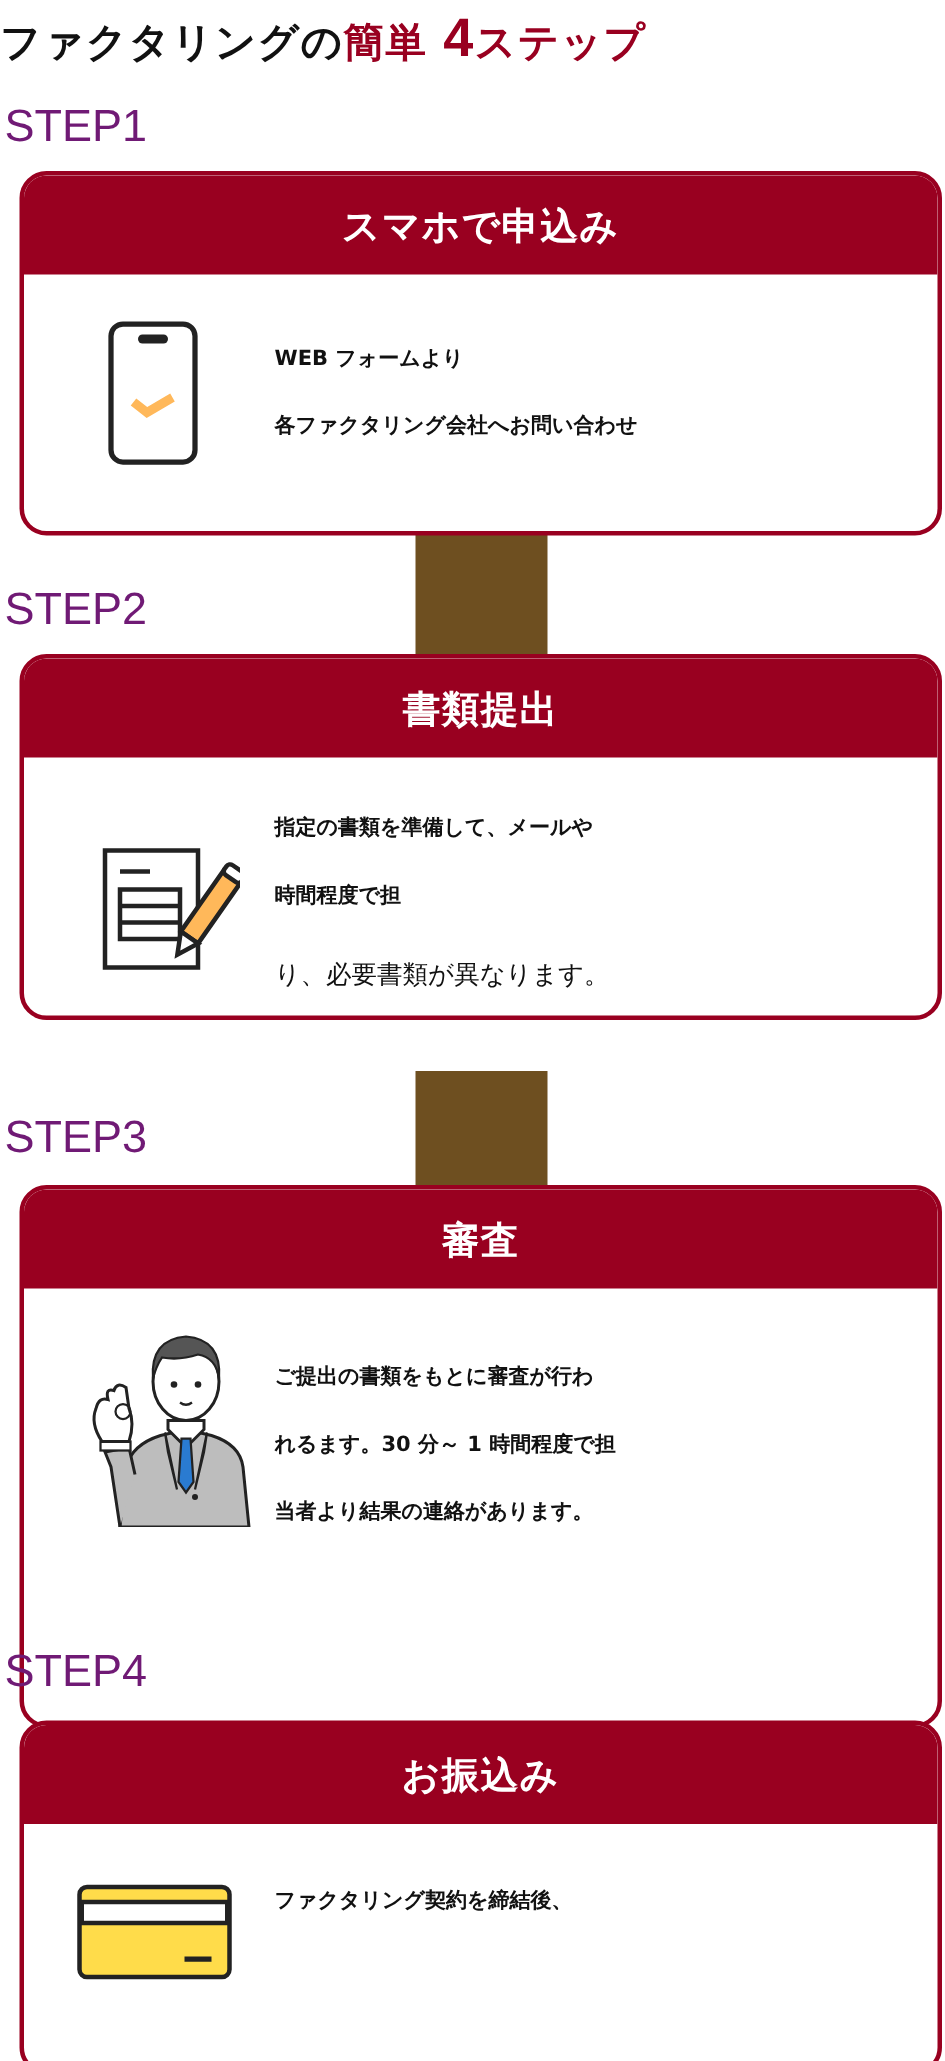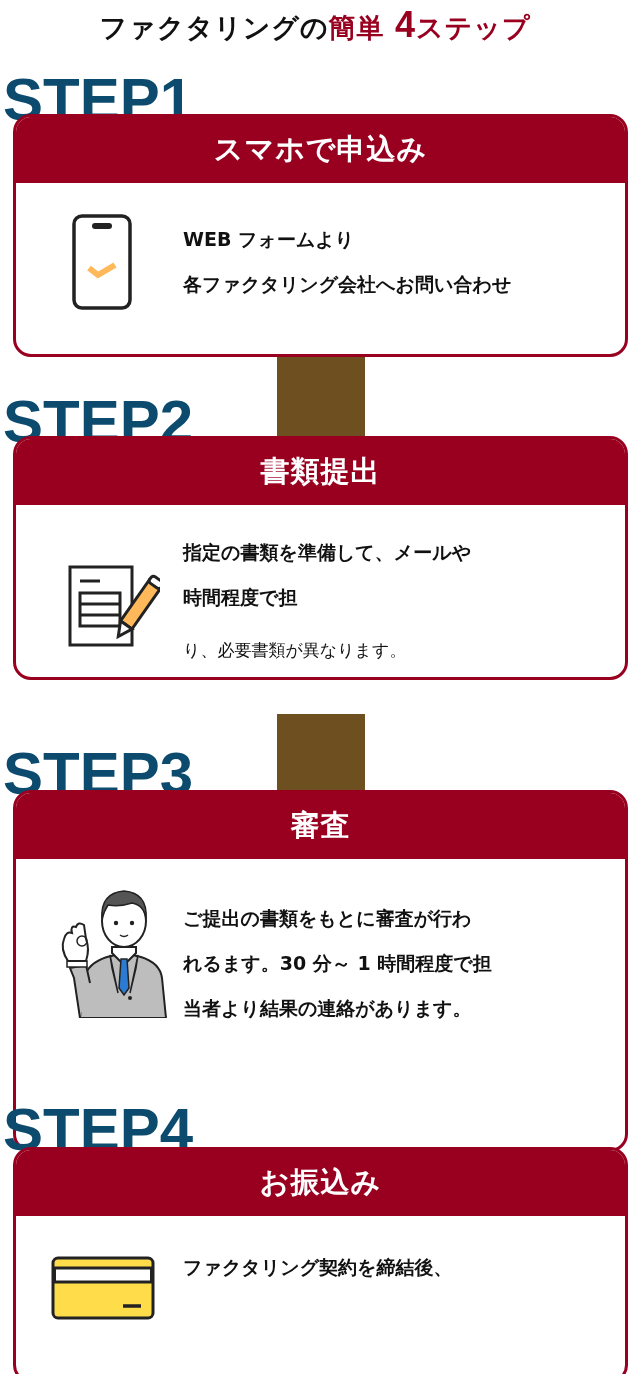--- a/index.html
+++ b/index.html
@@ -1,33 +1,33 @@
 <!DOCTYPE html>
 <html><head>
 <meta charset="utf-8">
 <style>
   html, body { margin:0; padding:0; background:#ffffff; }
   body { width:630px; height:1374px; position:relative; overflow:hidden;
          font-family: "DejaVu Sans", "Liberation Sans", sans-serif; color:#111; }
-  .title { position:absolute; top:4px; left:0; width:630px; text-align:center;
+  .title { position:absolute; top:4px; left:0; width:630px; 
            font-size:27px; font-weight:bold; letter-spacing:1px; white-space:nowrap; }
   .title .accent { color:#990020; }
   .title .num { color:#990020; font-size:36px; font-family:"Liberation Sans", sans-serif; }
   .step-label { position:absolute; left:3px; font-family:"Liberation Sans", sans-serif;
-                font-weight:bold; font-size:60px; color:#0c4a6e; letter-spacing:0px; line-height:1; }
+                font-weight:normal; font-size:30px; color:#701a75; letter-spacing:0px; line-height:1; }
   .connector { position:absolute; left:277px; width:88px; background:#6e4f20; }
   .arrow { position:absolute; left:247px; top:1068px; width:147px; height:80px; }
   .card { position:absolute; left:13px; width:615px; border:3px solid #990020;
           border-radius:18px; background:#fff; box-sizing:border-box; overflow:hidden; }
   .card-head { background:#990020; color:#fff; height:66px; display:flex;
-               align-items:center; justify-content:center; font-size:29px; font-weight:bold;
+               align-items:center; justify-content:center; font-size:25px; font-weight:bold;
                letter-spacing:1px; }
   .card-body { position:relative; }
   .icon { position:absolute; }
-  .text { position:absolute; left:167px; font-size:19px; font-weight:bold; line-height:45px; white-space:nowrap; }
+  .text { position:absolute; left:167px; font-size:14px; font-weight:bold; line-height:45px; white-space:nowrap; }
   .note { position:absolute; left:167px; font-size:17px; line-height:30px; white-space:nowrap; }
 </style>
 </head>
 <body>
 
 <div class="title"><span>ファクタリングの</span><span class="accent">簡単</span> <span class="num">4</span><span class="accent">ステップ</span></div>
 
 <div class="connector" style="top:356px;height:82px;"></div>
 <div class="connector" style="top:714px;height:78px;"></div>
 <svg class="arrow" viewBox="0 0 147 80">

